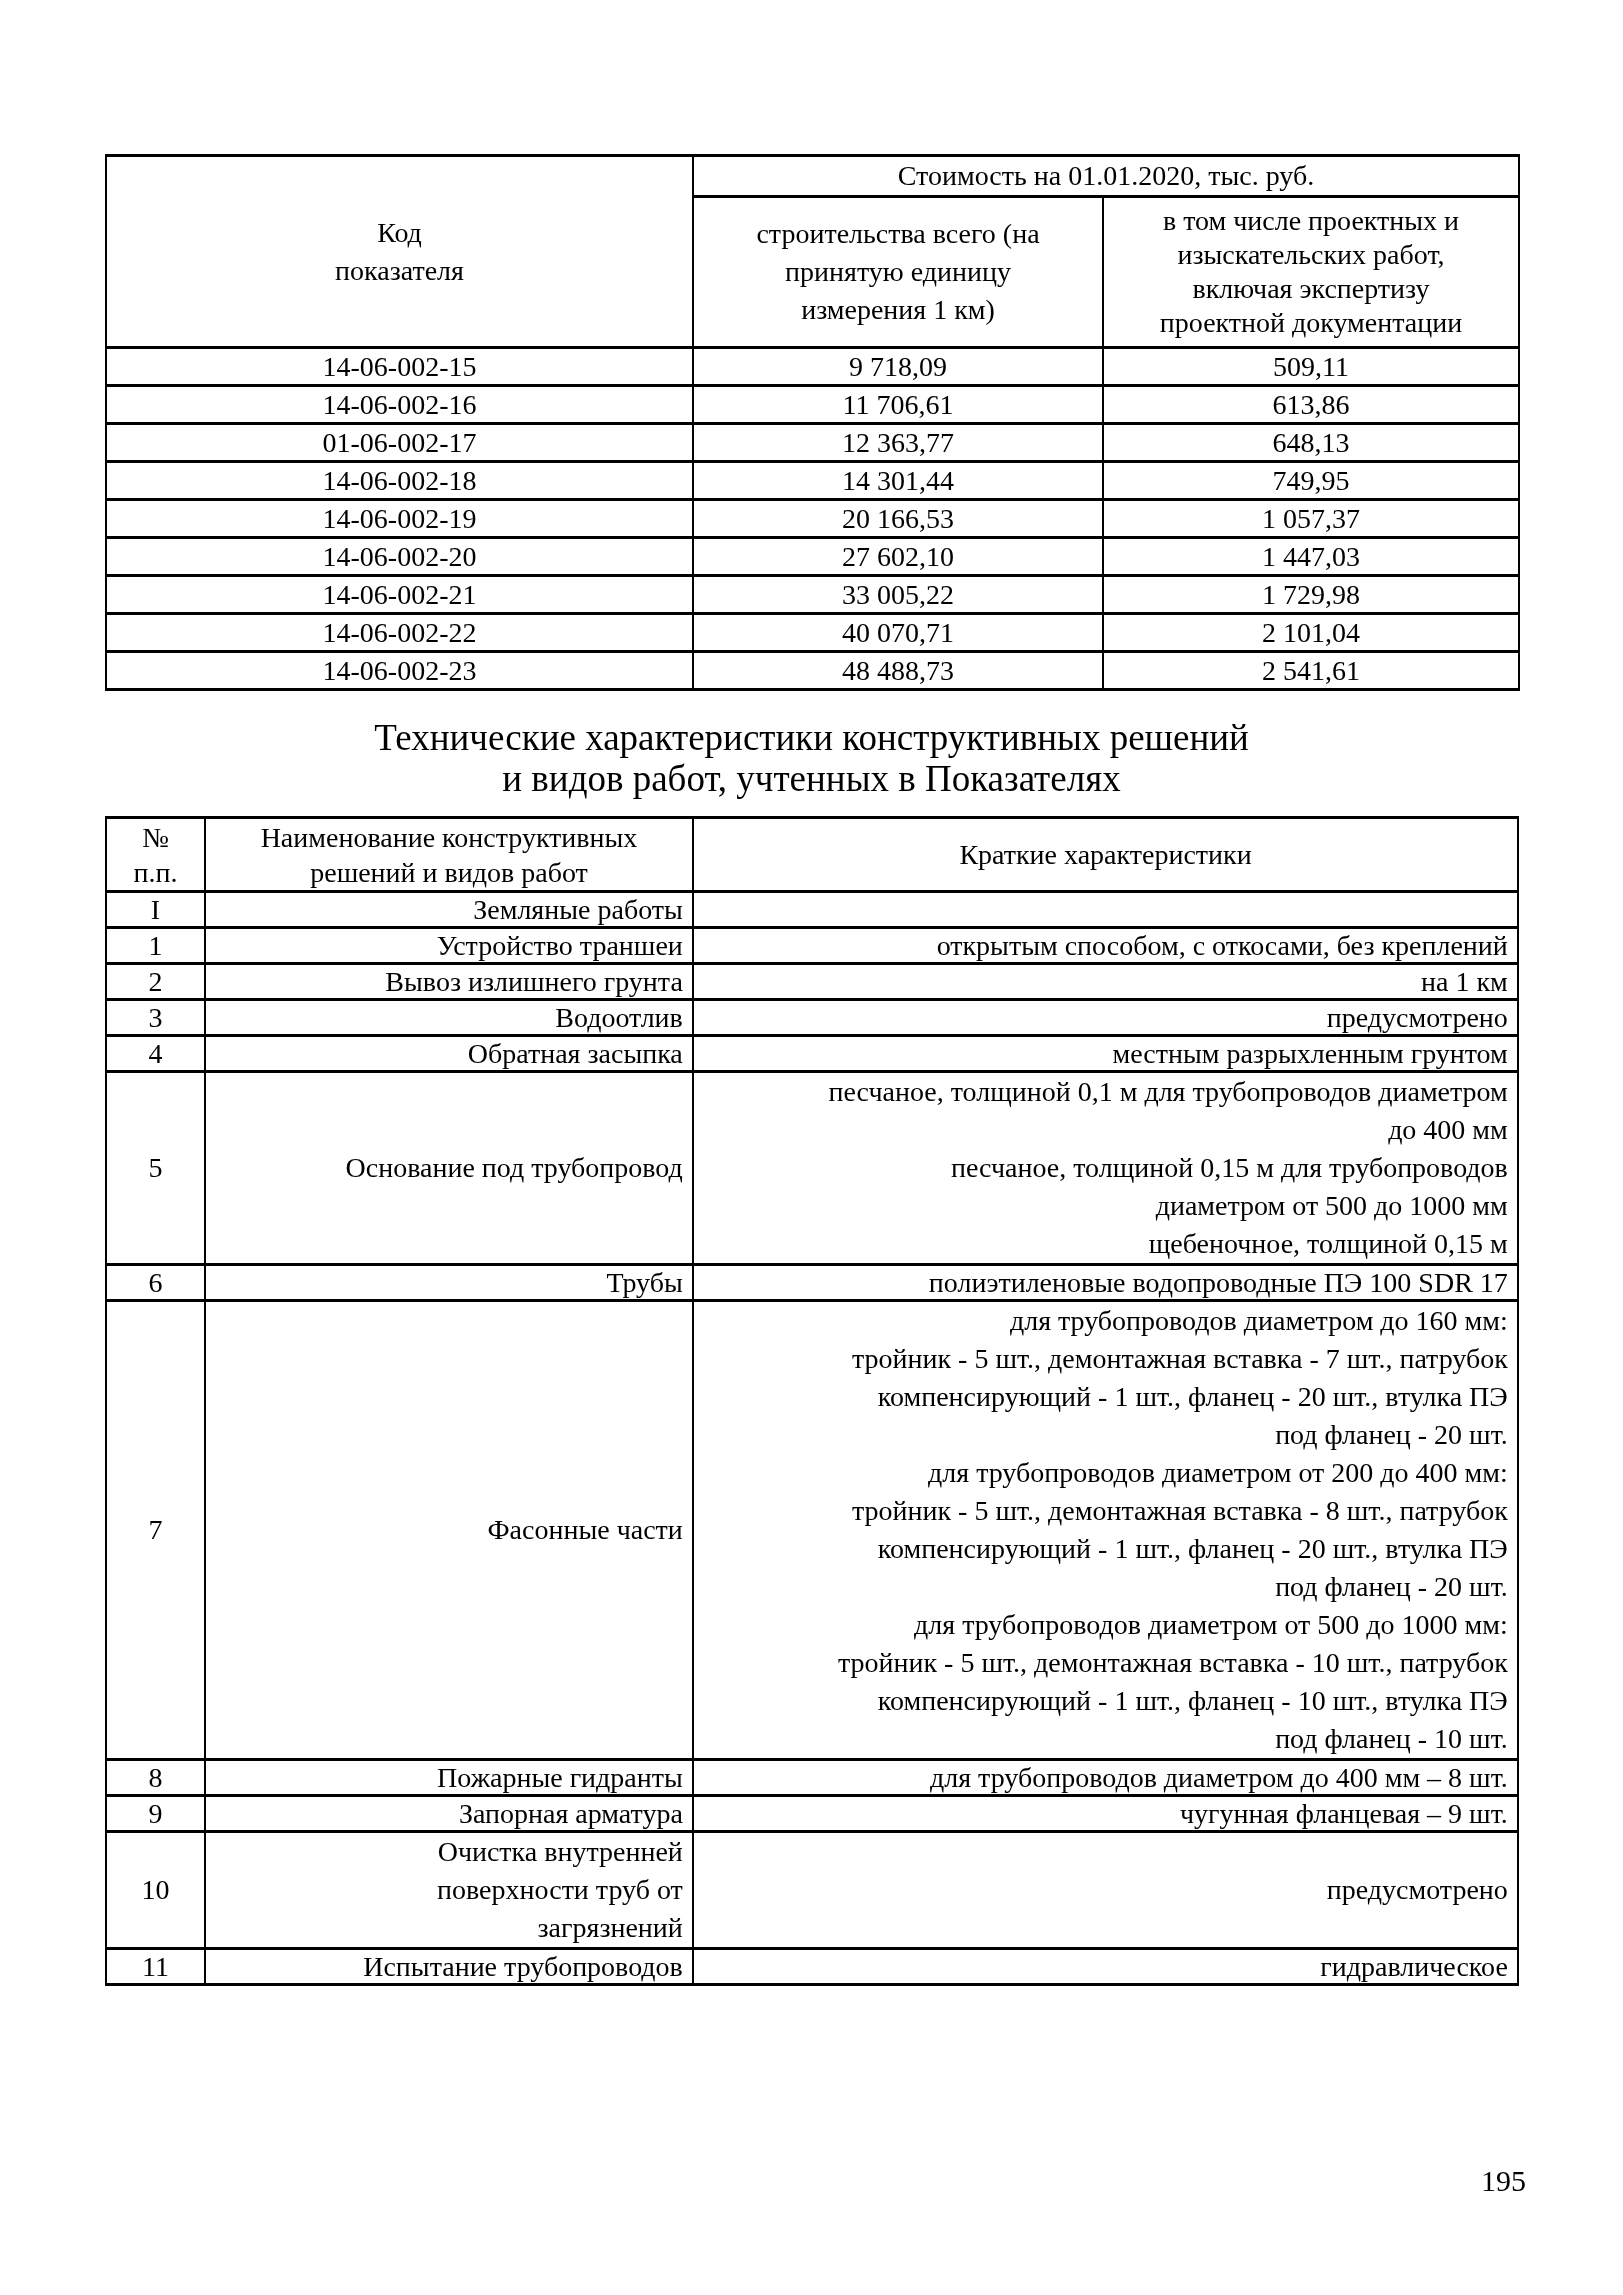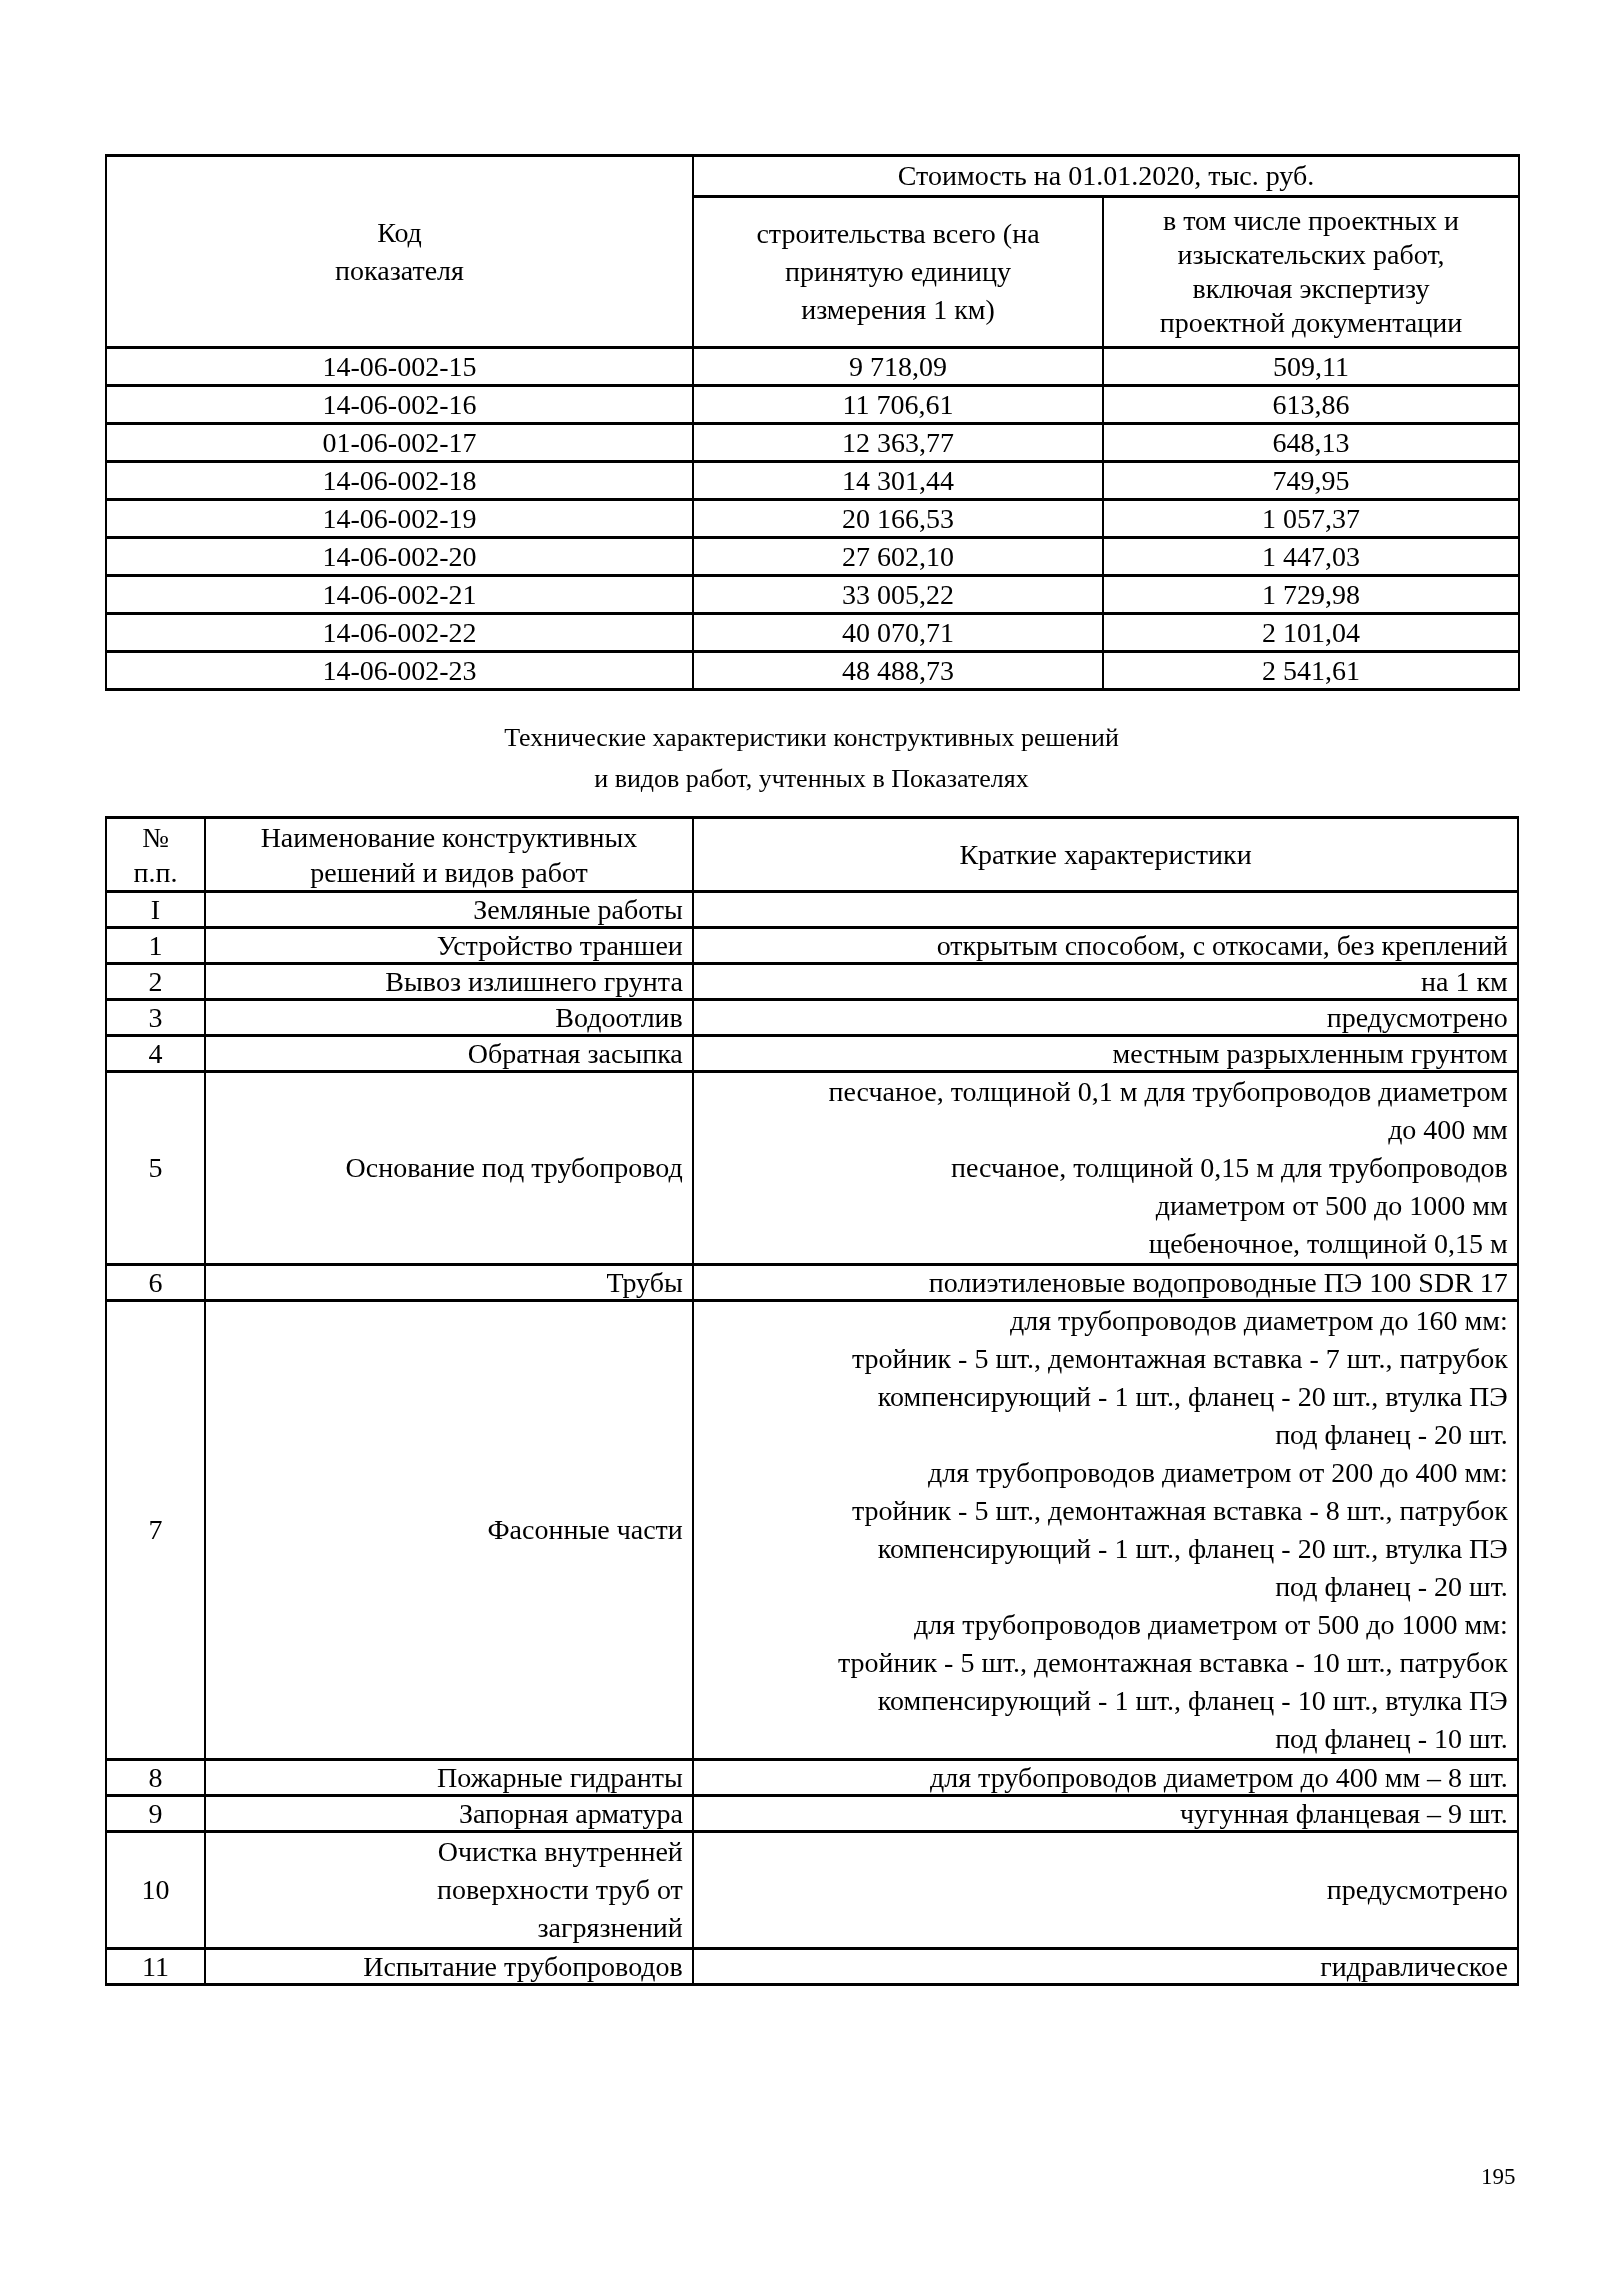--- a/index.html
+++ b/index.html
@@ -8,27 +8,27 @@
   table { border-collapse:collapse; position:absolute; left:105px; width:1413px; table-layout:fixed; }
   td, th { font-weight:normal; font-size:28px; line-height:38px; padding:0 9.2px; vertical-align:middle; }
   
   td, th { border-left:2px solid #000; border-right:2px solid #000; border-top:3.3px solid #000; border-bottom:3.3px solid #000; }
   .c { text-align:center;font-family:Liberation Serif, serif; }
   .l { text-align:right; }
   #t1 { top:154px; }
   #t1 .hdr-top { height:36px; }
   #t1 .hdr-sub { height:151px; line-height:38px; }
   #t1 .row td { height:35px; line-height:35px; }
-  .title { position:absolute; left:105px; width:1413px; top:717px; text-align:center; font-size:26px; line-height:41px; }
+  .title { position:absolute; left:105px; width:1413px; top:717px; text-align:center; font-size:37px; line-height:41px; }
   #t2 { top:816px; }
   #t2 .hdr td { height:71px; line-height:35px; }
   #t2 .row td { height:33px; line-height:33px; }
   #t2 .multi td { line-height:38px; }
   .line { display:block; }
-  .pagenum { position:absolute; left:1481px; top:2164px; font-size:23px;text-align:right; }
+  .pagenum { position:absolute; left:1481px; top:2164px; font-size:30px;text-align:right; }
 </style>
 </head>
 <body>
 
 <div class="page">
 
   <table id="t1">
     <colgroup>
       <col style="width:587px">
       <col style="width:410px">

